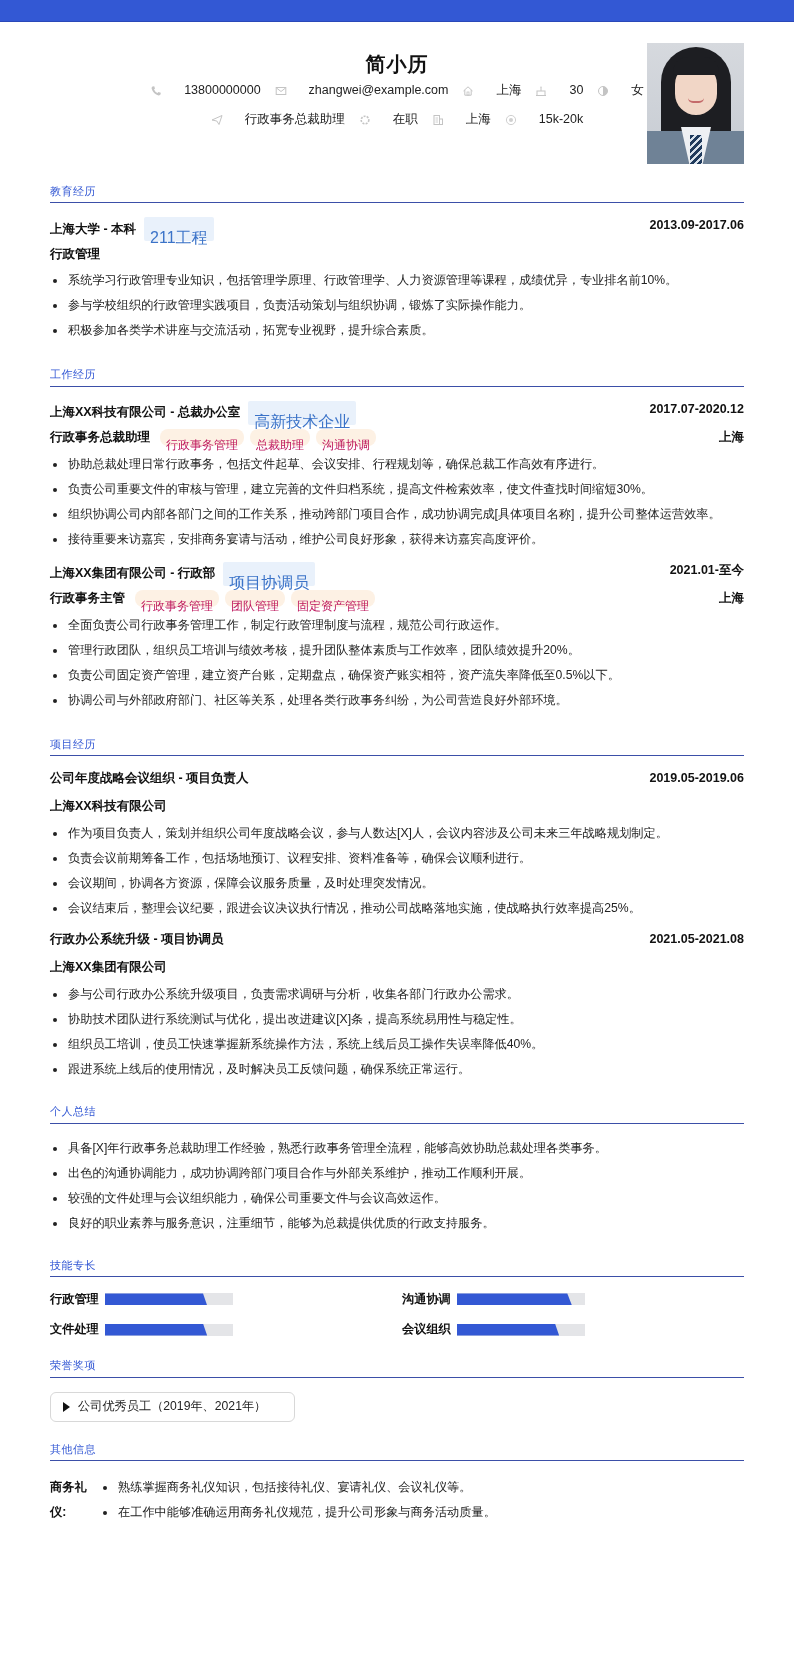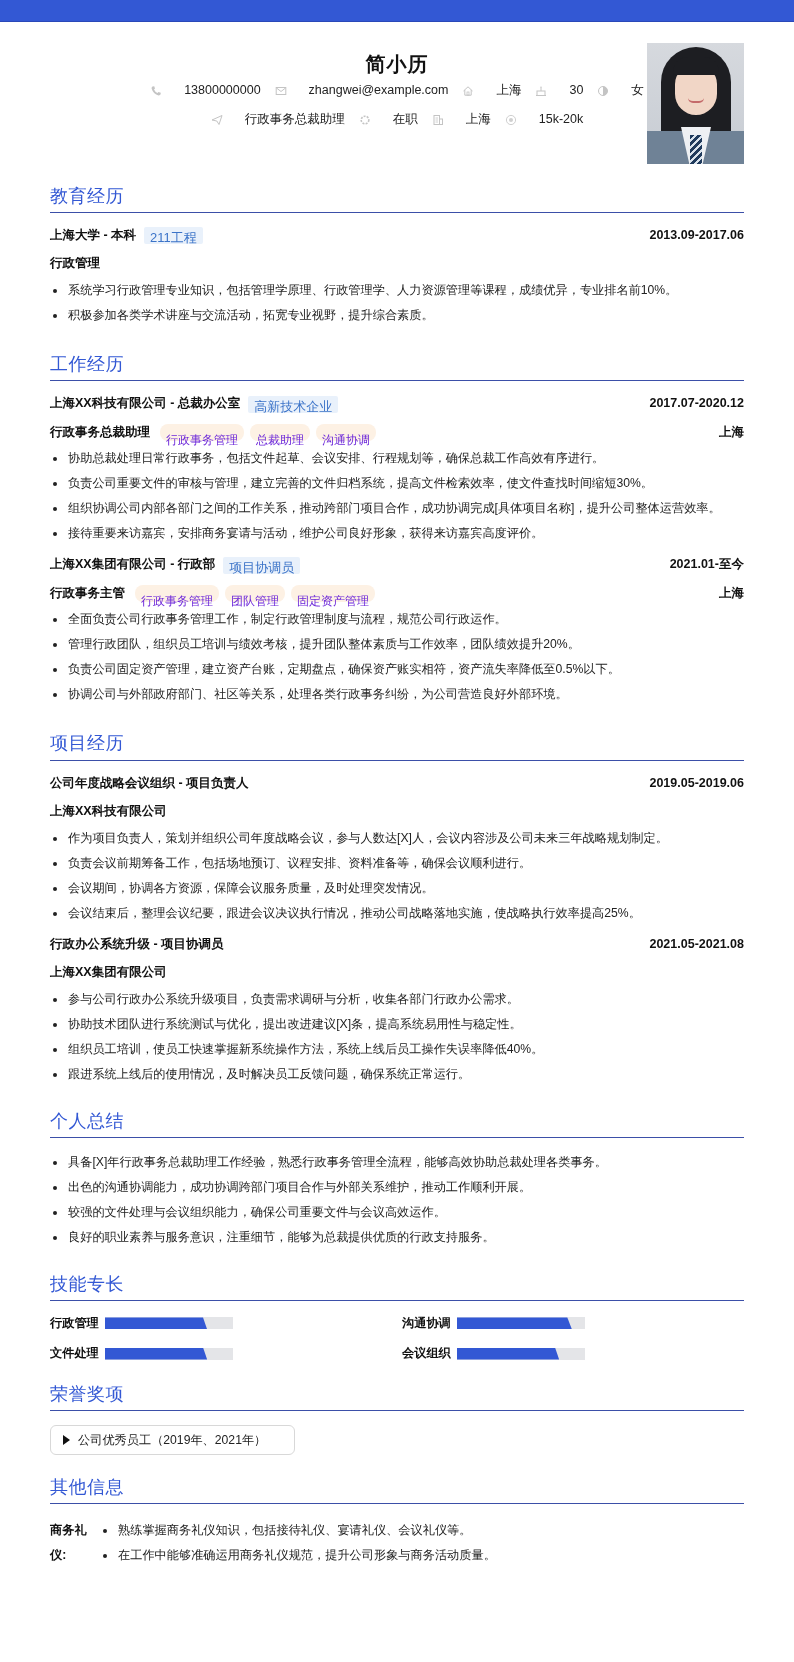--- a/index.html
+++ b/index.html
@@ -21,26 +21,26 @@
   .photo .hair { position: absolute; left: 14px; top: 4px; width: 70px; height: 117px; background: #1d1e22; border-radius: 36px 36px 6px 6px; }
   .photo .face { position: absolute; left: 28px; top: 22px; width: 42px; height: 50px; background: #f1d6c6; border-radius: 20px 20px 22px 22px; }
   .photo .bangs { position: absolute; left: 26px; top: 14px; width: 46px; height: 18px; background: #1d1e22; border-radius: 22px 22px 4px 4px; }
   .photo .smile { position: absolute; left: 41px; top: 55px; width: 16px; height: 5px; border-bottom: 2px solid #c46a6a; border-radius: 0 0 10px 10px; }
   .photo .shirt { position: absolute; left: 0; top: 88px; width: 97px; height: 40px; background: #6f8296; }
   .photo .collar { position: absolute; left: 34px; top: 84px; width: 30px; height: 40px; background: #eef0f3; clip-path: polygon(0 0, 100% 0, 70% 100%, 30% 100%); }
   .photo .tie { position: absolute; left: 43px; top: 92px; width: 12px; height: 30px; background: repeating-linear-gradient(135deg, #1f3a5c 0 3px, #d9e2ec 3px 5px); }
 
   
   .section { margin-top: 0; }
-  .sec-title { font-size: 18px; color: #3358d4; font-weight: normal; padding-bottom: 3px; border-bottom: 1.5px solid #3b4fa8; margin-bottom: 14px; letter-spacing: 0.5px; }
+  .sec-title { font-size: 11px; color: #3358d4; font-weight: normal; padding-bottom: 3px; border-bottom: 1.5px solid #3b4fa8; margin-bottom: 14px; letter-spacing: 0.5px; }
   .row { display: flex; align-items: flex-start; justify-content: space-between; height: 20px; }
   .row-left { display: flex; align-items: center; gap: 8px; font-weight: bold; font-size: 12.5px; color: #111; }
   .row-right { font-weight: bold; font-size: 12.5px; color: #111; }
-  .tag-blue { display: inline-block; font-weight: normal; font-size: 13px; color: #3b73c8; background: #e9f1fb; padding: 2px 6px; height: 17px; line-height: 17px; border-radius: 2px; }
-  .tag-orange { display: inline-block; font-weight: normal; font-size: 12px; color: #6d28d9; background: #fdf1e4; padding: 8px 6px; height: 17px; line-height: 17px; border-radius: 8px; margin-right: 6px; }
+  .tag-blue { display: inline-block; font-weight: normal; font-size: 16px; color: #3b73c8; background: #e9f1fb; padding: 12px 6px; height: 17px; line-height: 17px; border-radius: 2px; }
+  .tag-orange { display: inline-block; font-weight: normal; font-size: 12px; color: #be185d; background: #fdf1e4; padding: 8px 6px; height: 17px; line-height: 17px; border-radius: 8px; margin-right: 6px; }
   .sub { display: flex; align-items: center; justify-content: space-between; height: 20px; margin-top: 7px; }
   .sub-left { font-weight: bold; font-size: 12.5px; color: #111; display: flex; align-items: center; gap: 6px; }
   ul.bullets { list-style: none; margin-top: 4px; }
   ul.bullets li { position: relative; padding-left: 18px; font-size: 12.2px; color: #222; height: 25px; line-height: 25px; white-space: nowrap; }
   ul.bullets li::before { content: ""; position: absolute; left: 3px; top: 11px; width: 4px; height: 4px; border-radius: 50%; background: #222; }
   .entry-gap { height: 10px; }
 
   
   .skills { display: grid; grid-template-columns: 352px 342px; row-gap: 13px; margin-top: 4px; }
   .skill { display: flex; align-items: center; gap: 6px; font-weight: bold; font-size: 12.2px; color: #111; }
@@ -173,20 +173,21 @@
         <span>上海大学 - 本科</span>
         <span class="tag-blue">211工程</span>
       </div>
       <div class="row-right">2013.09-2017.06</div>
     </div>
     <div class="sub">
       <div class="sub-left">行政管理</div>
     </div>
     <ul class="bullets">
       <li>系统学习行政管理专业知识，包括管理学原理、行政管理学、人力资源管理等课程，成绩优异，专业排名前10%。</li>
+      <li>参与学校组织的行政管理实践项目，负责活动策划与组织协调，锻炼了实际操作能力。</li>
       <li>积极参加各类学术讲座与交流活动，拓宽专业视野，提升综合素质。</li>
     </ul>
   </div>
 
   <div style="height:24px"></div>
 
   <div class="section">
     <div class="sec-title">工作经历</div>
 
     <div class="row">

